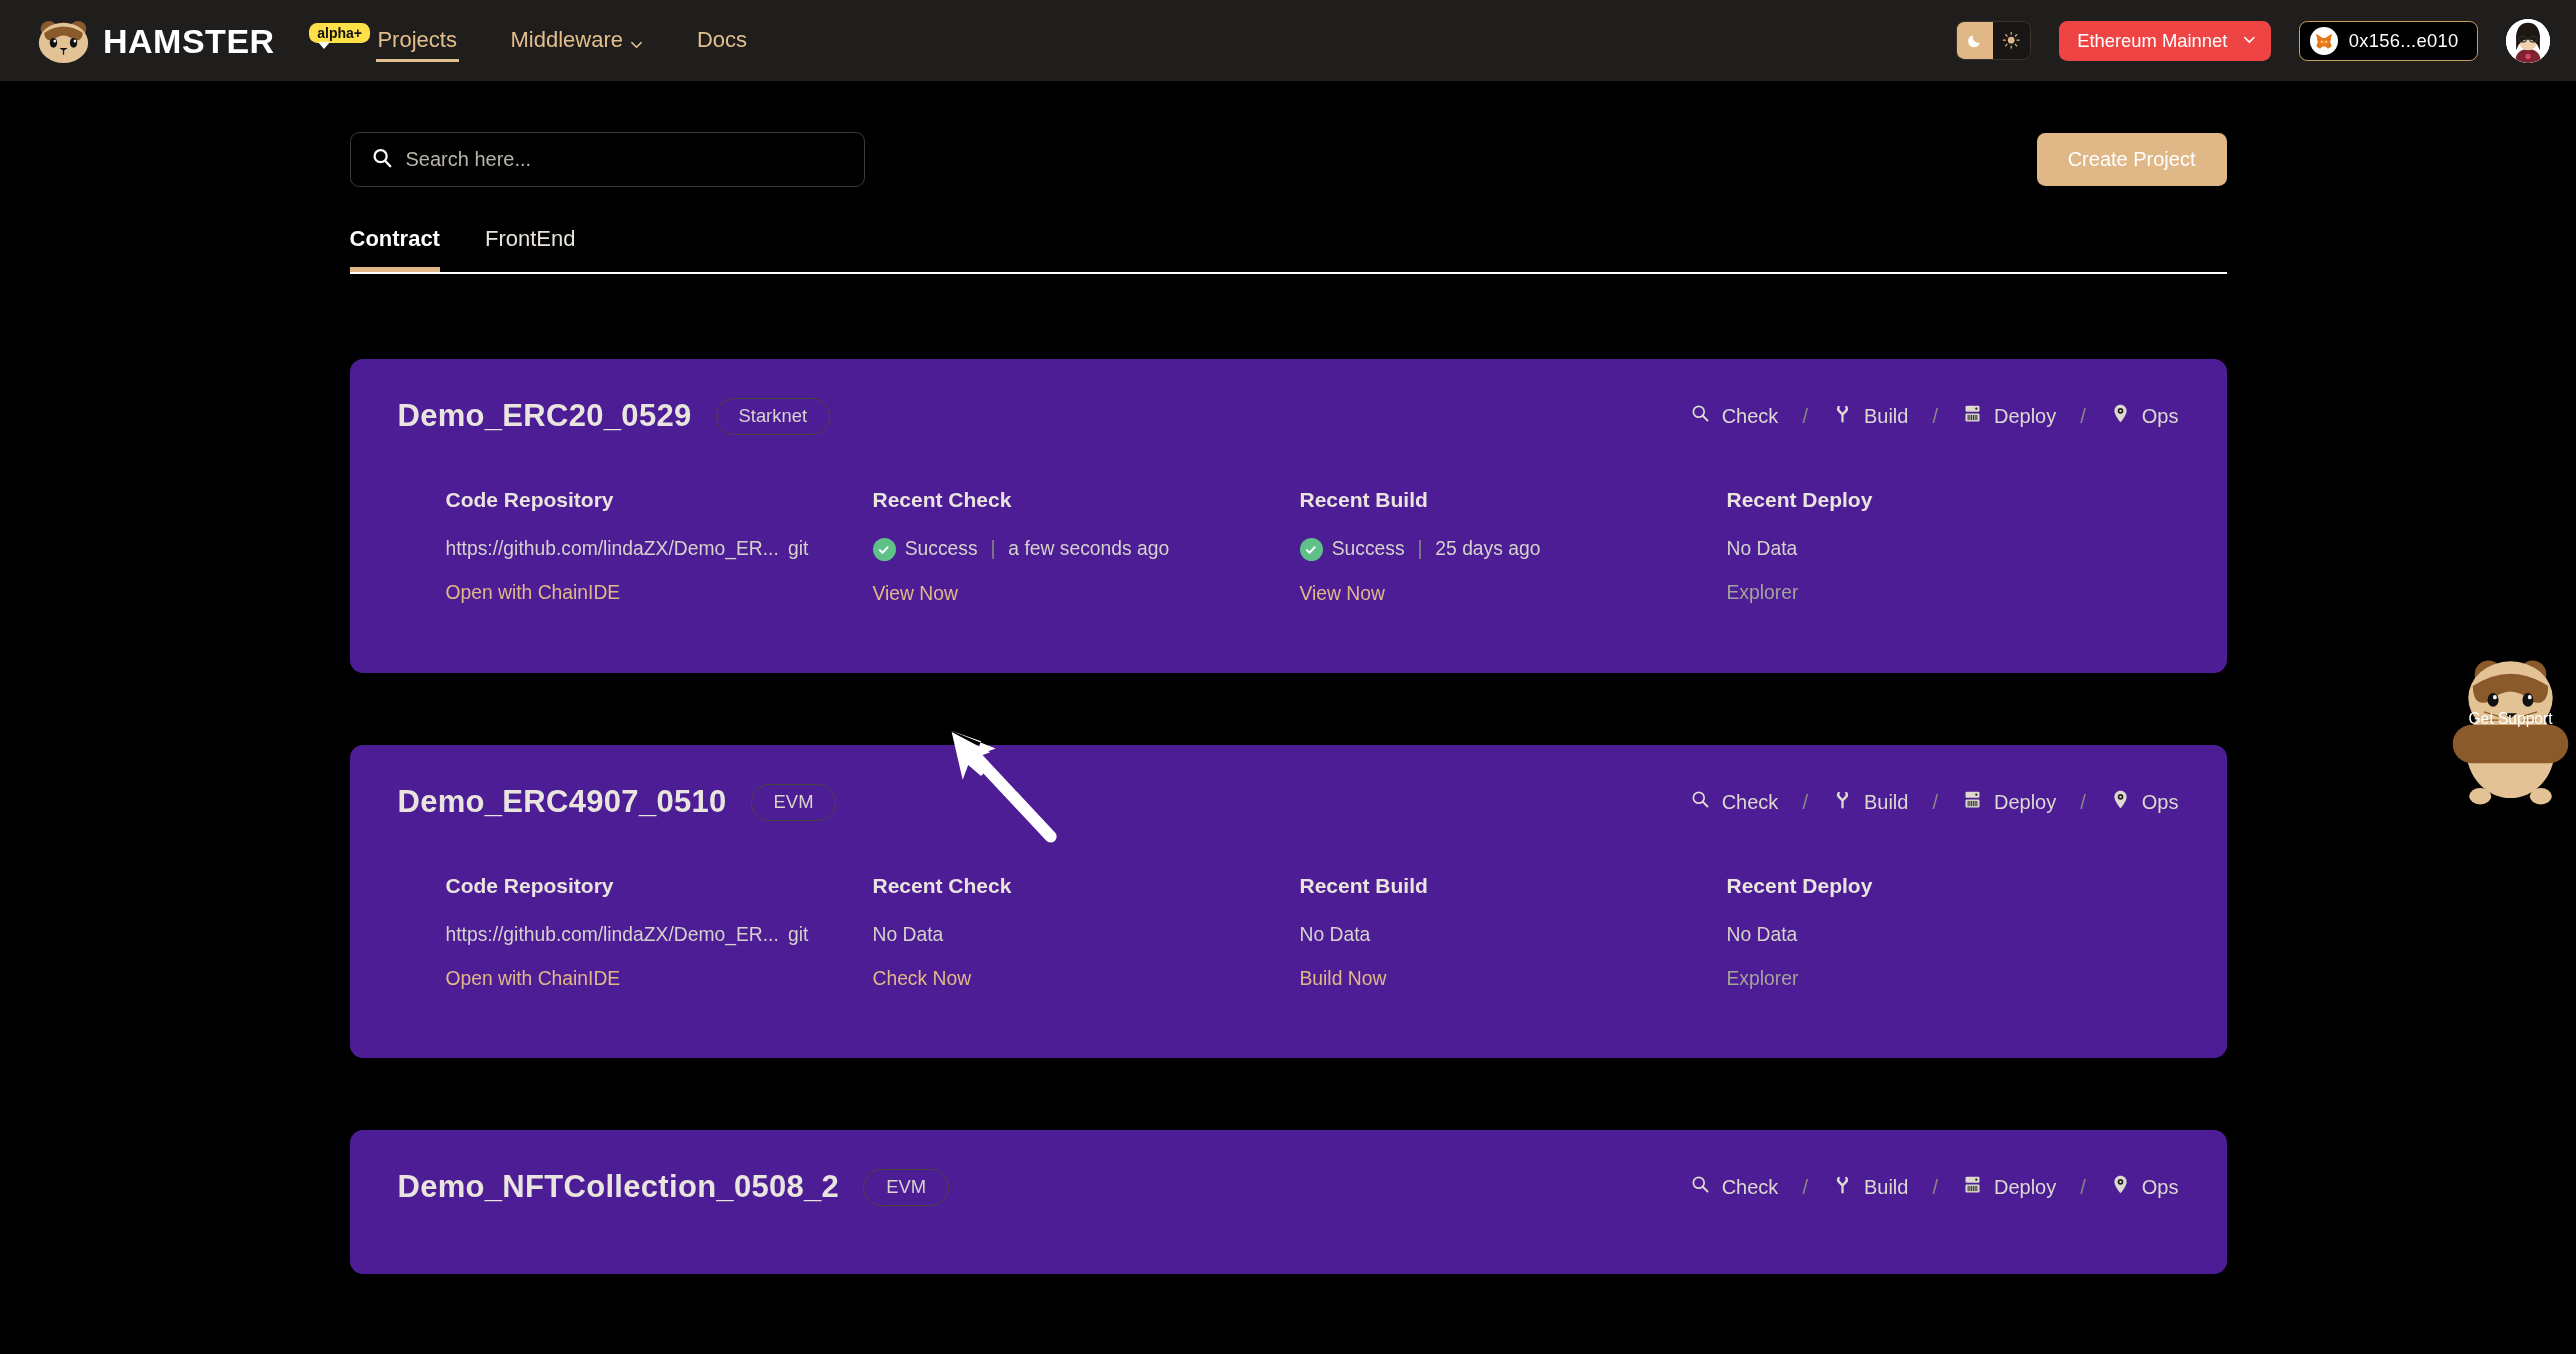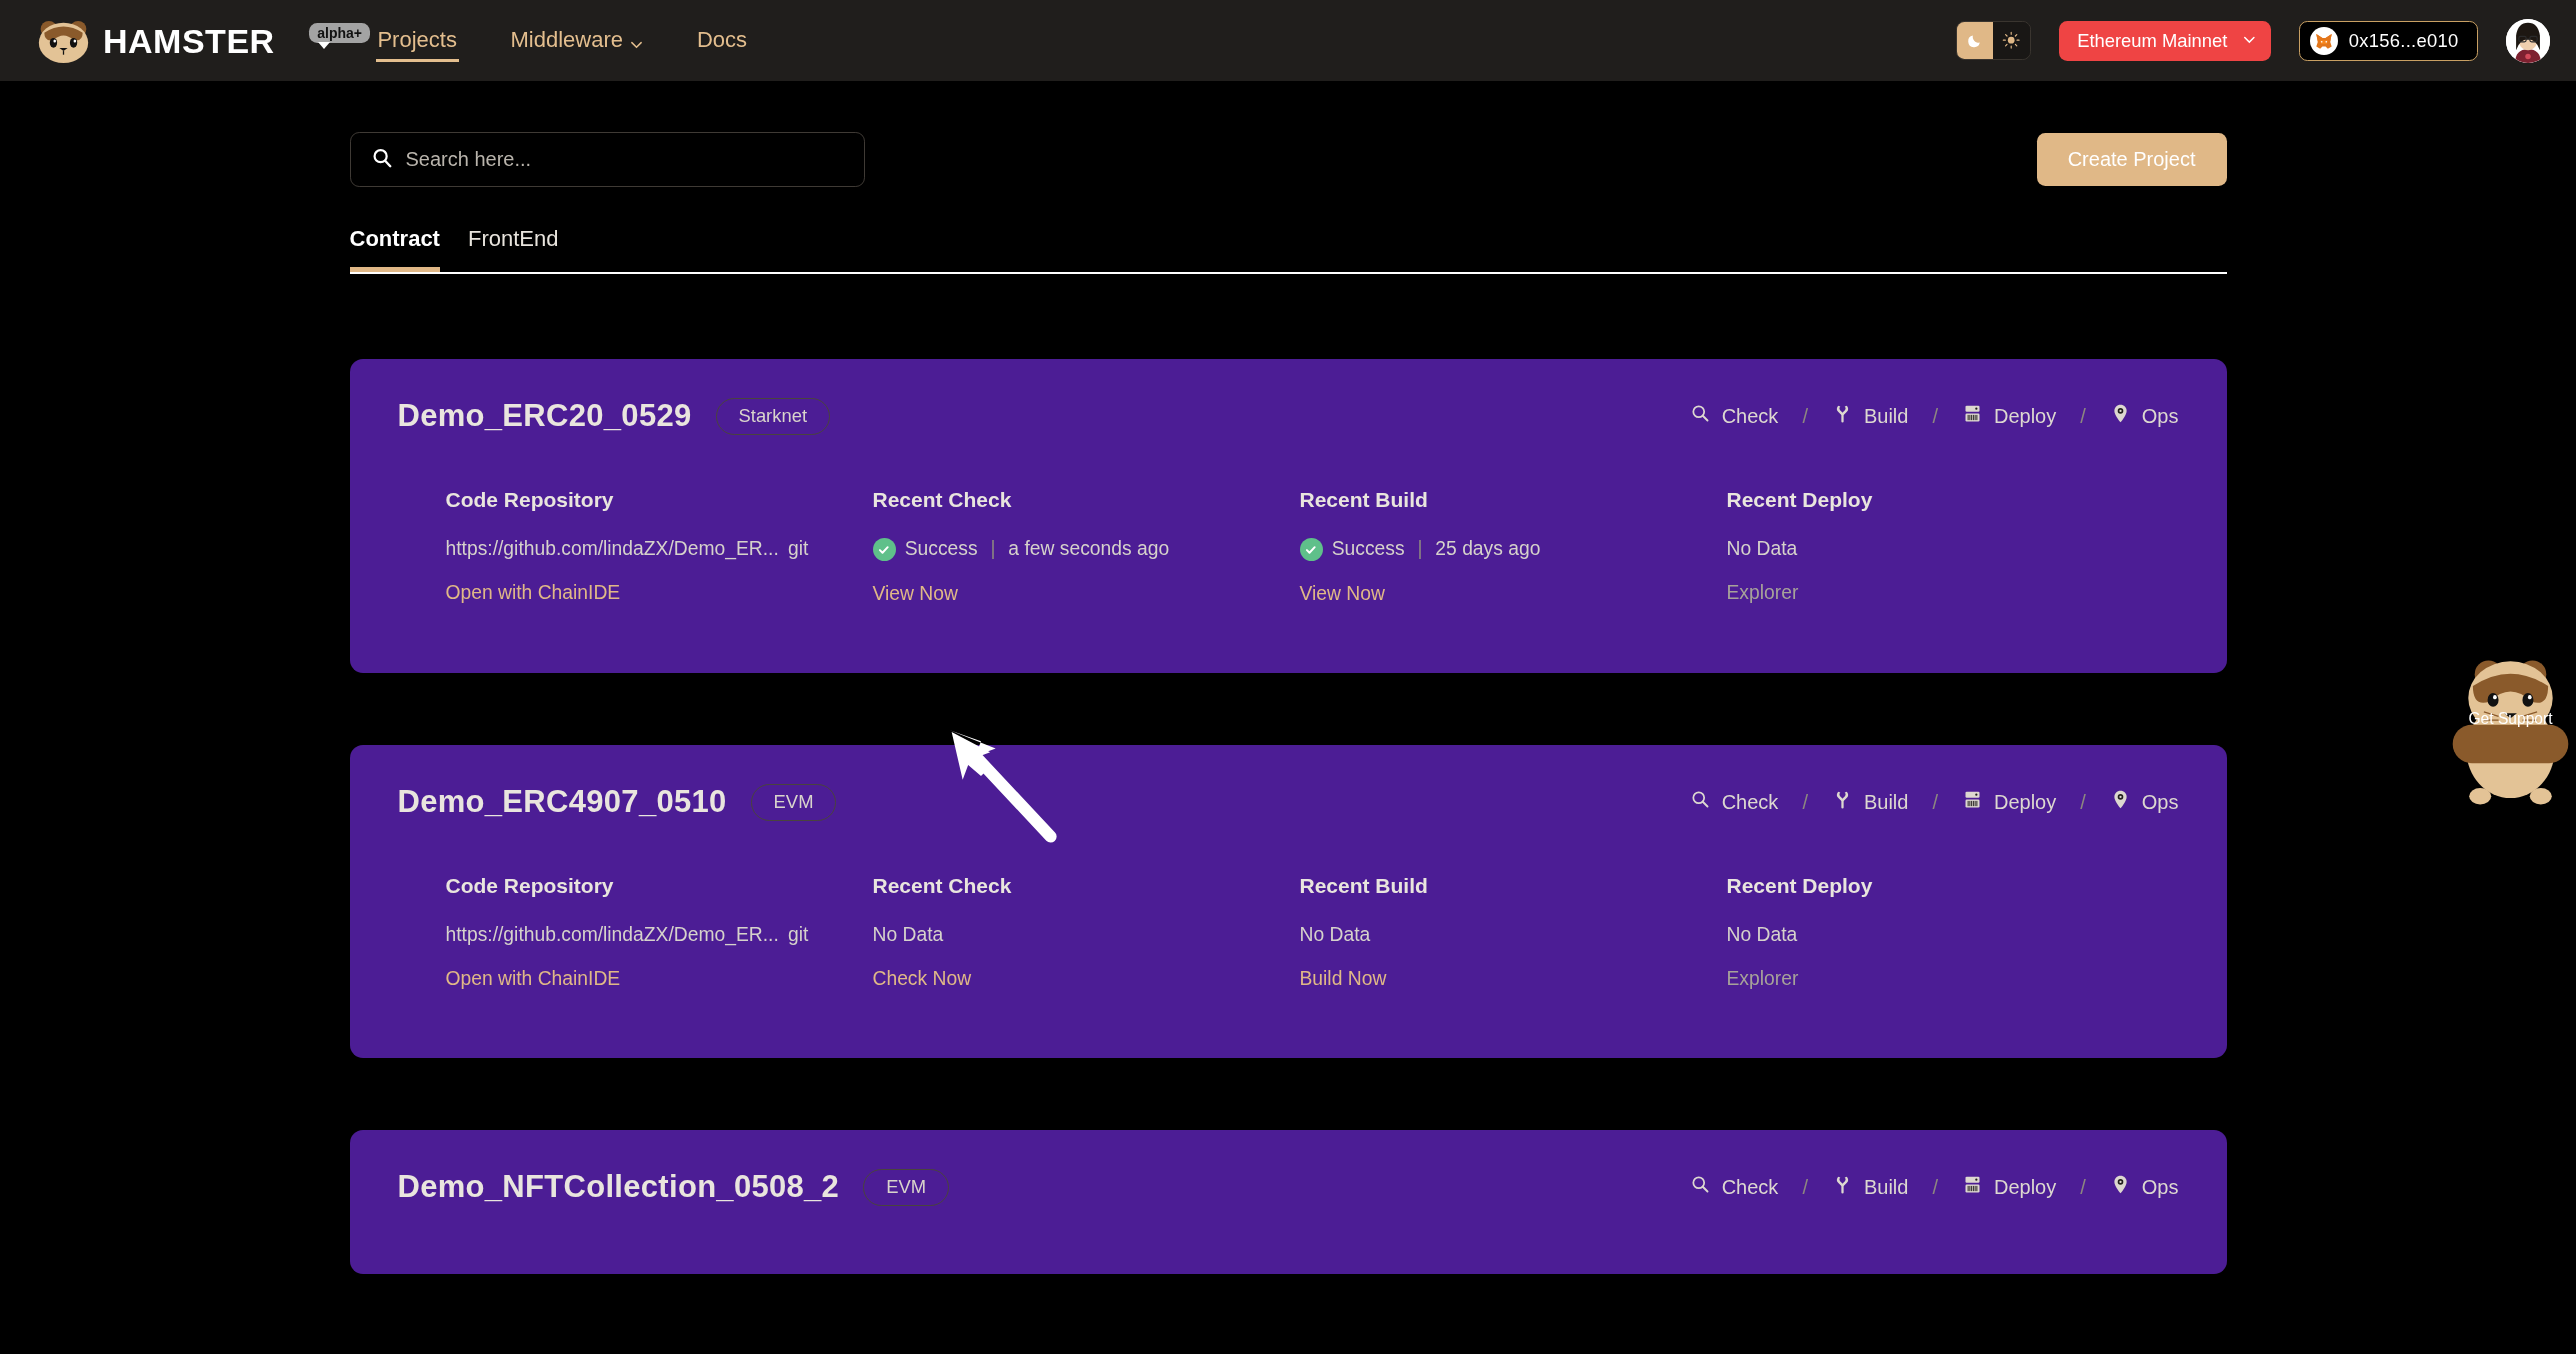--- a/index.html
+++ b/index.html
@@ -20,21 +20,21 @@
     padding: 0 26px 0 37px;
   }
   .brand { display: flex; align-items: center; gap: 13px; position: relative; }
   .brand-logo { width: 53px; height: 46px; flex: none; }
   .brand-name {
     font-size: 34px; font-weight: 700; color: #ffffff;
     letter-spacing: 0.5px; line-height: 1;
   }
   .alpha-badge {
     position: absolute; left: 272px; top: 5.5px;
-    background: #a3a3a3; color: #111111;
+    background: #fde047; color: #111111;
     font-size: 14px; font-weight: 700;
     padding: 2.8px 8.3px 3.7px; border-radius: 8.3px;
     line-height: 1;
   }
   .alpha-badge::after {
     content: ""; position: absolute; left: 9.2px; bottom: -5.5px;
     border-left: 6.4px solid transparent; border-right: 6.4px solid transparent;
     border-top: 7.4px solid #ffffff;
   }
 
@@ -99,21 +99,21 @@
     color: #d6d2cb; font-size: 20px; font-family: inherit; width: 100%;
   }
   .search-input::placeholder { color: #b9b4ac; }
   .create-btn {
     margin-left: auto; background: #e0b887; color: #ffffff;
     font-size: 20px; font-family: inherit;
     border: none; border-radius: 8.3px; height: 53px; padding: 0 31px; cursor: pointer;
   }
 
   .tabs-wrap { width: 1877px; margin: 39px auto 0; position: relative; }
-  .tabs { display: flex; gap: 28px; align-items: flex-end; text-align: center; }
+  .tabs { display: flex; gap: 45px; align-items: flex-end; text-align: center; }
   .tab {
     font-size: 22px; color: #e8e4dd; padding-bottom: 20px; cursor: pointer;
     position: relative;
   }
   .tab.active { font-weight: 700; color: #ffffff; }
   .tab.active::after {
     content: ""; position: absolute; left: 0; right: 0; bottom: 0;
     height: 4.6px; background: #e0b887; z-index: 2;
   }
   .tabs-rule { height: 1.8px; background: #ffffff; width: 100%; }

